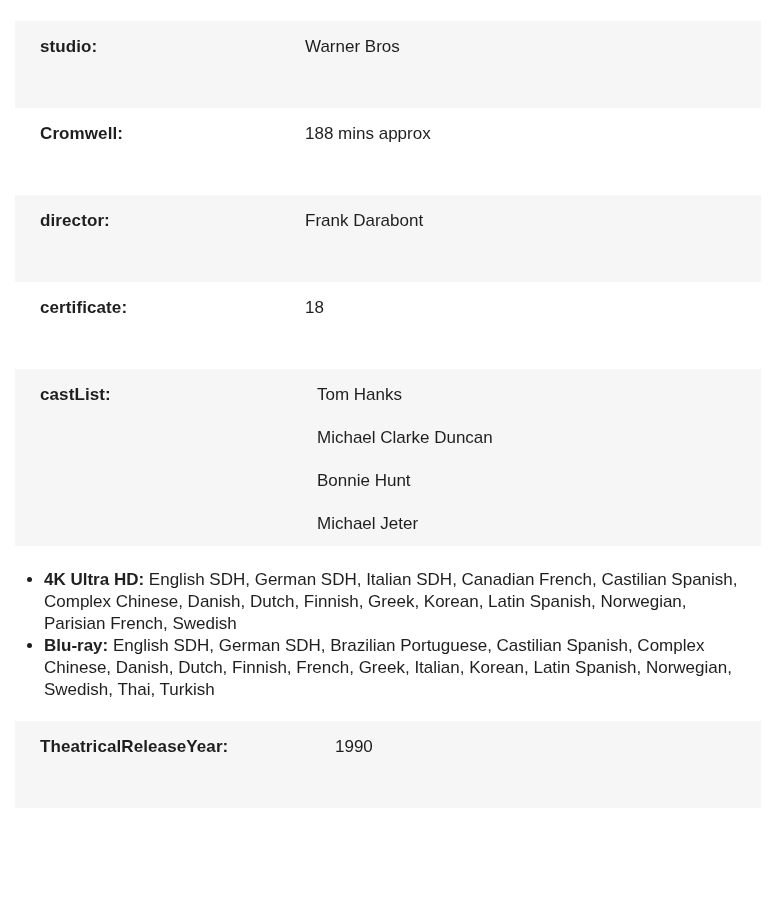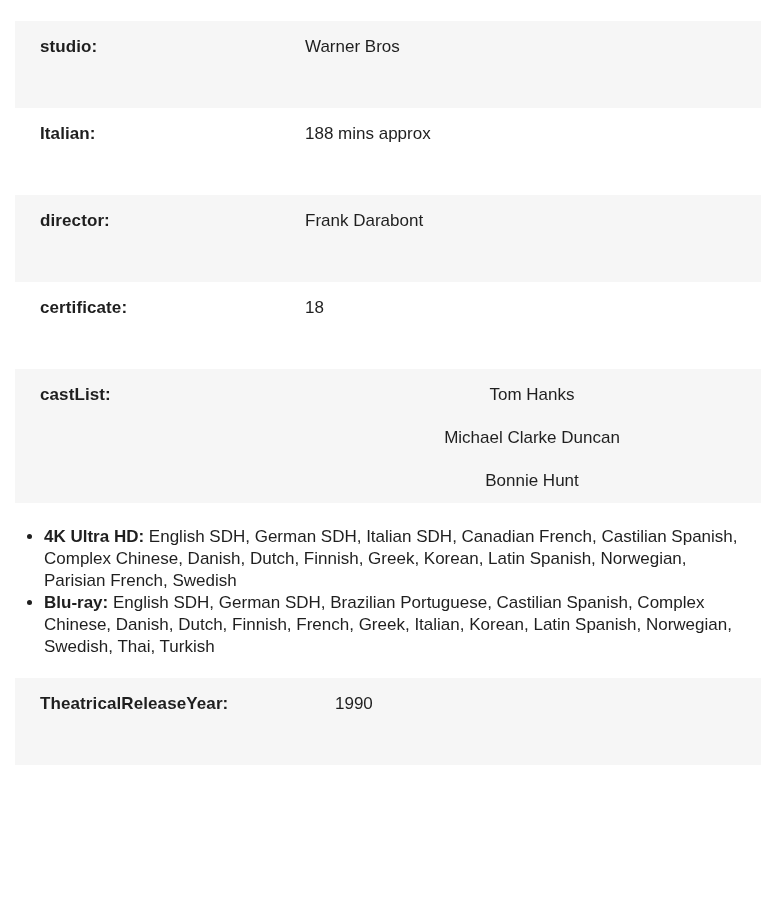--- a/index.html
+++ b/index.html
@@ -42,21 +42,20 @@
   }
   .cell-value {
     flex: 1 1 auto;
     padding-right: 14px;
   }
   .cell-value.indent {
     padding-left: 30px;
   }
   .cast-item {
     margin: 0 0 22px 12px;
-    text-align: center;
   }
   .cast-item:last-child {
     margin-bottom: 0;
   }
   ul.subtitle-list {
     margin: 8px;
     padding: 0 0 0 21px;
     list-style-type: disc;
   }
   ul.subtitle-list li {
@@ -69,40 +68,41 @@
 <body>
 
 <div class="detail-table">
 
   <div class="row alt">
     <div class="cell-label">studio:</div>
     <div class="cell-value">Warner Bros</div>
   </div>
 
   <div class="row">
-    <div class="cell-label">Italian:</div>
+    <div class="cell-label">Cromwell:</div>
     <div class="cell-value">188 mins approx</div>
   </div>
 
   <div class="row alt">
     <div class="cell-label">director:</div>
     <div class="cell-value">Frank Darabont</div>
   </div>
 
   <div class="row">
     <div class="cell-label">certificate:</div>
     <div class="cell-value">18</div>
   </div>
 
   <div class="row alt">
     <div class="cell-label">castList:</div>
     <div class="cell-value">
       <p class="cast-item">Tom Hanks</p>
       <p class="cast-item">Michael Clarke Duncan</p>
       <p class="cast-item">Bonnie Hunt</p>
+      <p class="cast-item">Michael Jeter</p>
     </div>
   </div>
 
   <div class="row">
     <div class="cell-value">
       <ul class="subtitle-list">
         <li><strong>4K Ultra HD:</strong> <span>English SDH, German SDH, Italian SDH, Canadian French, Castilian Spanish, Complex Chinese, Danish, Dutch, Finnish, Greek, Korean, Latin Spanish, Norwegian, Parisian French, Swedish</span></li>
         <li><strong>Blu-ray:</strong> <span>English SDH, German SDH, Brazilian Portuguese, Castilian Spanish, Complex Chinese, Danish, Dutch, Finnish, French, Greek, Italian, Korean, Latin Spanish, Norwegian, Swedish, Thai, Turkish</span></li>
       </ul>
     </div>

